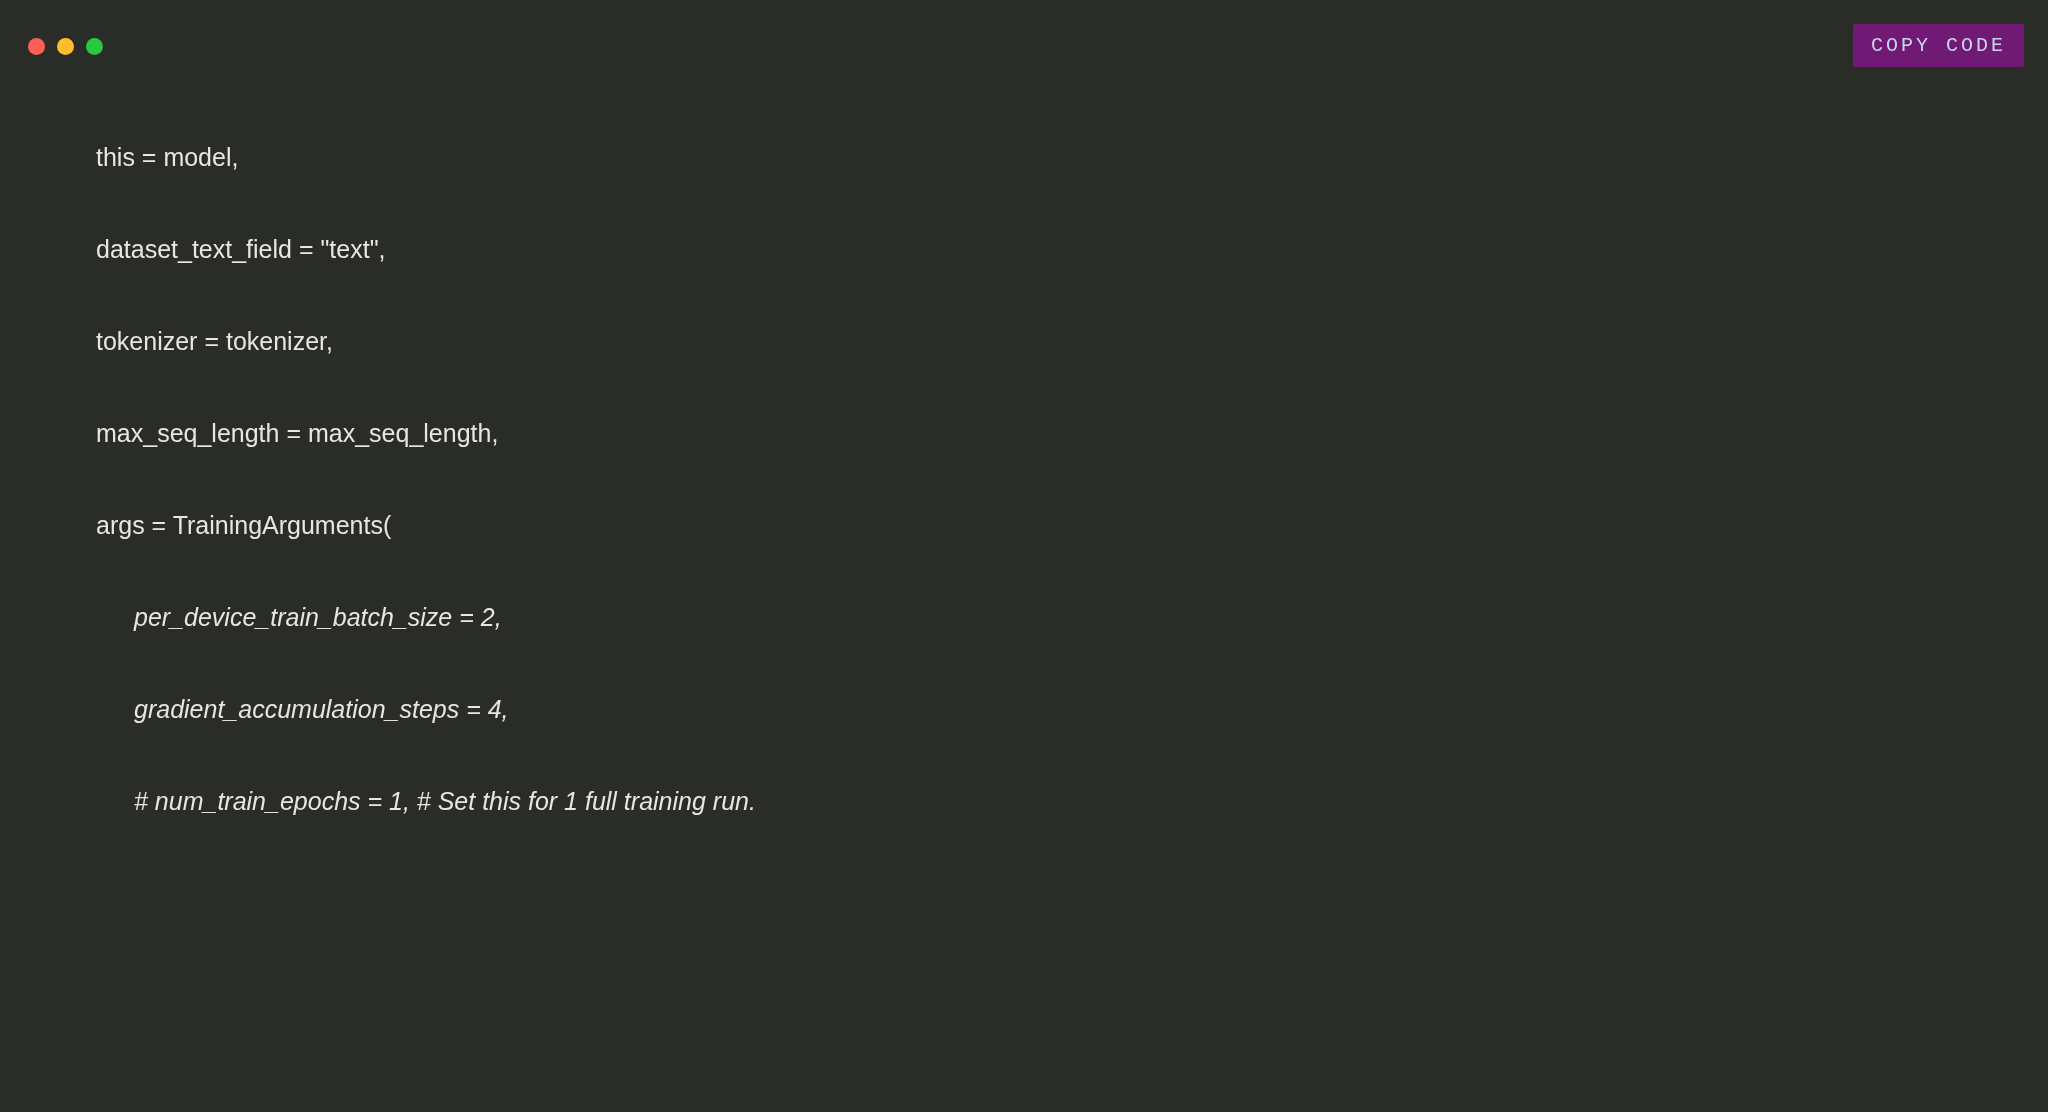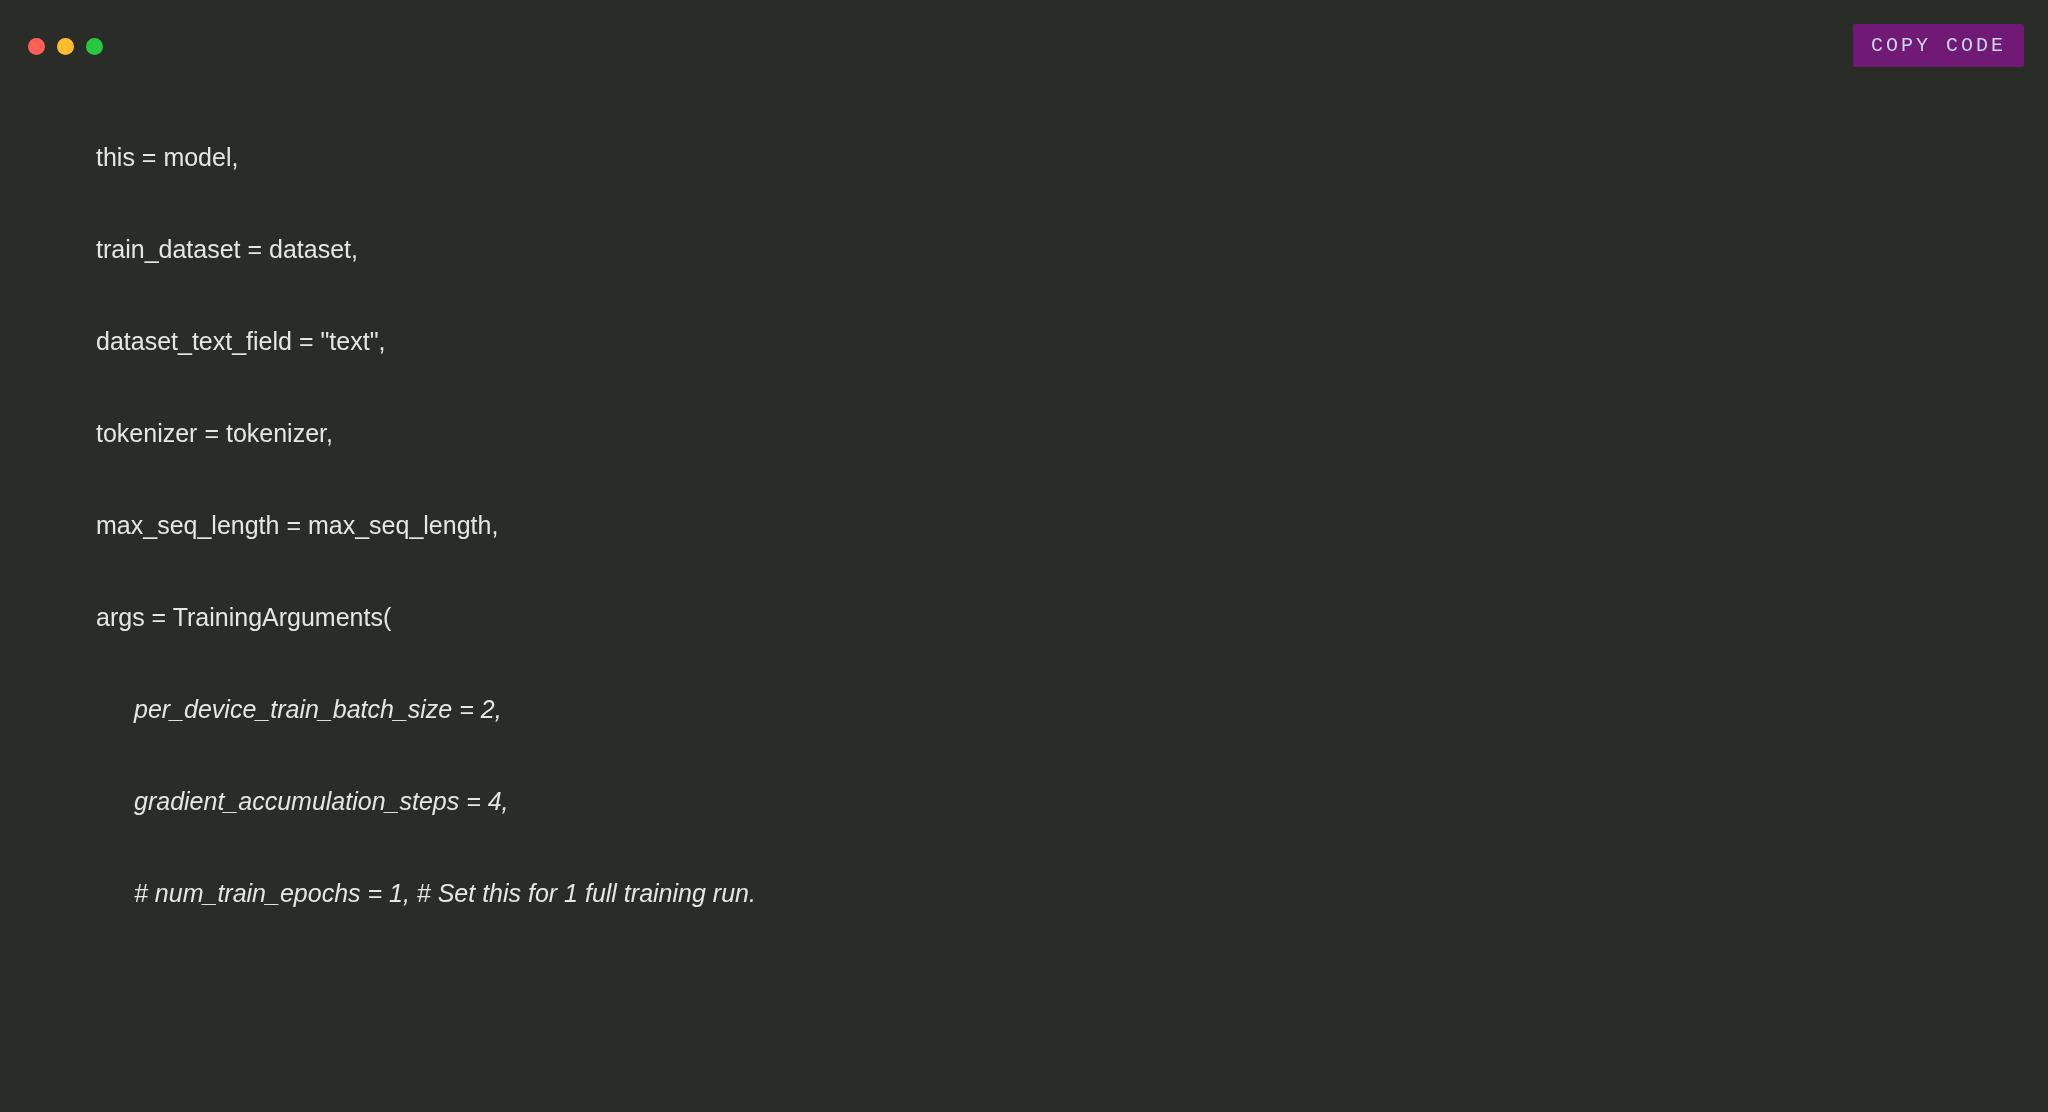--- a/index.html
+++ b/index.html
@@ -59,21 +59,20 @@
 <div class="window-controls">
   <div class="dot dot-red"></div>
   <div class="dot dot-yellow"></div>
   <div class="dot dot-green"></div>
 </div>
 
 <button class="copy-btn">COPY CODE</button>
 
 <div class="code-area">
 <div class="i1">this = model,</div>
-<div class="i1">train_dataset = dataset,</div>
 <div class="i1">dataset_text_field = "text",</div>
 <div class="i1">tokenizer = tokenizer,</div>
 <div class="i1">max_seq_length = max_seq_length,</div>
 <div class="i1">args = TrainingArguments(</div>
 <div class="i2">per_device_train_batch_size = 2,</div>
 <div class="i2">gradient_accumulation_steps = 4,</div>
 <div class="i2"># num_train_epochs = 1, # Set this for 1 full training run.</div>
 
 
 

